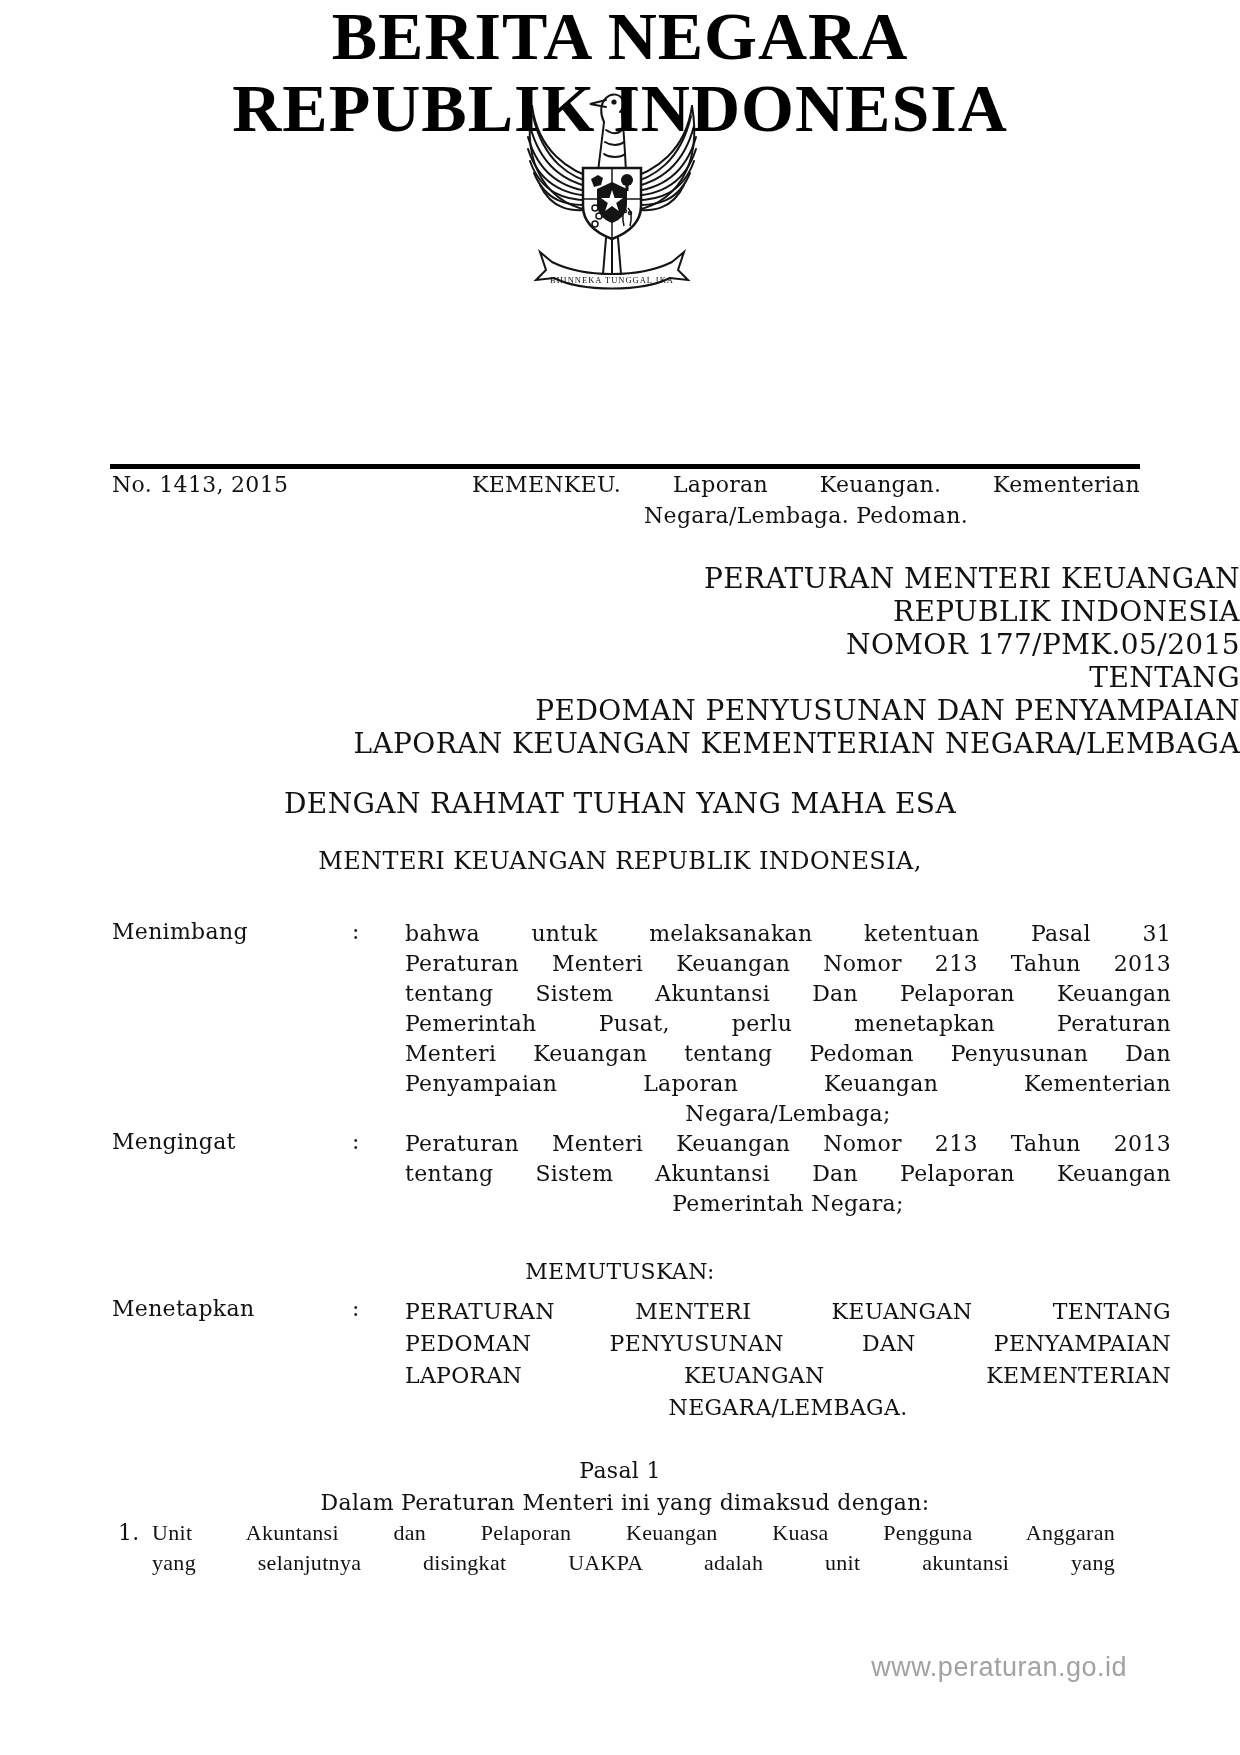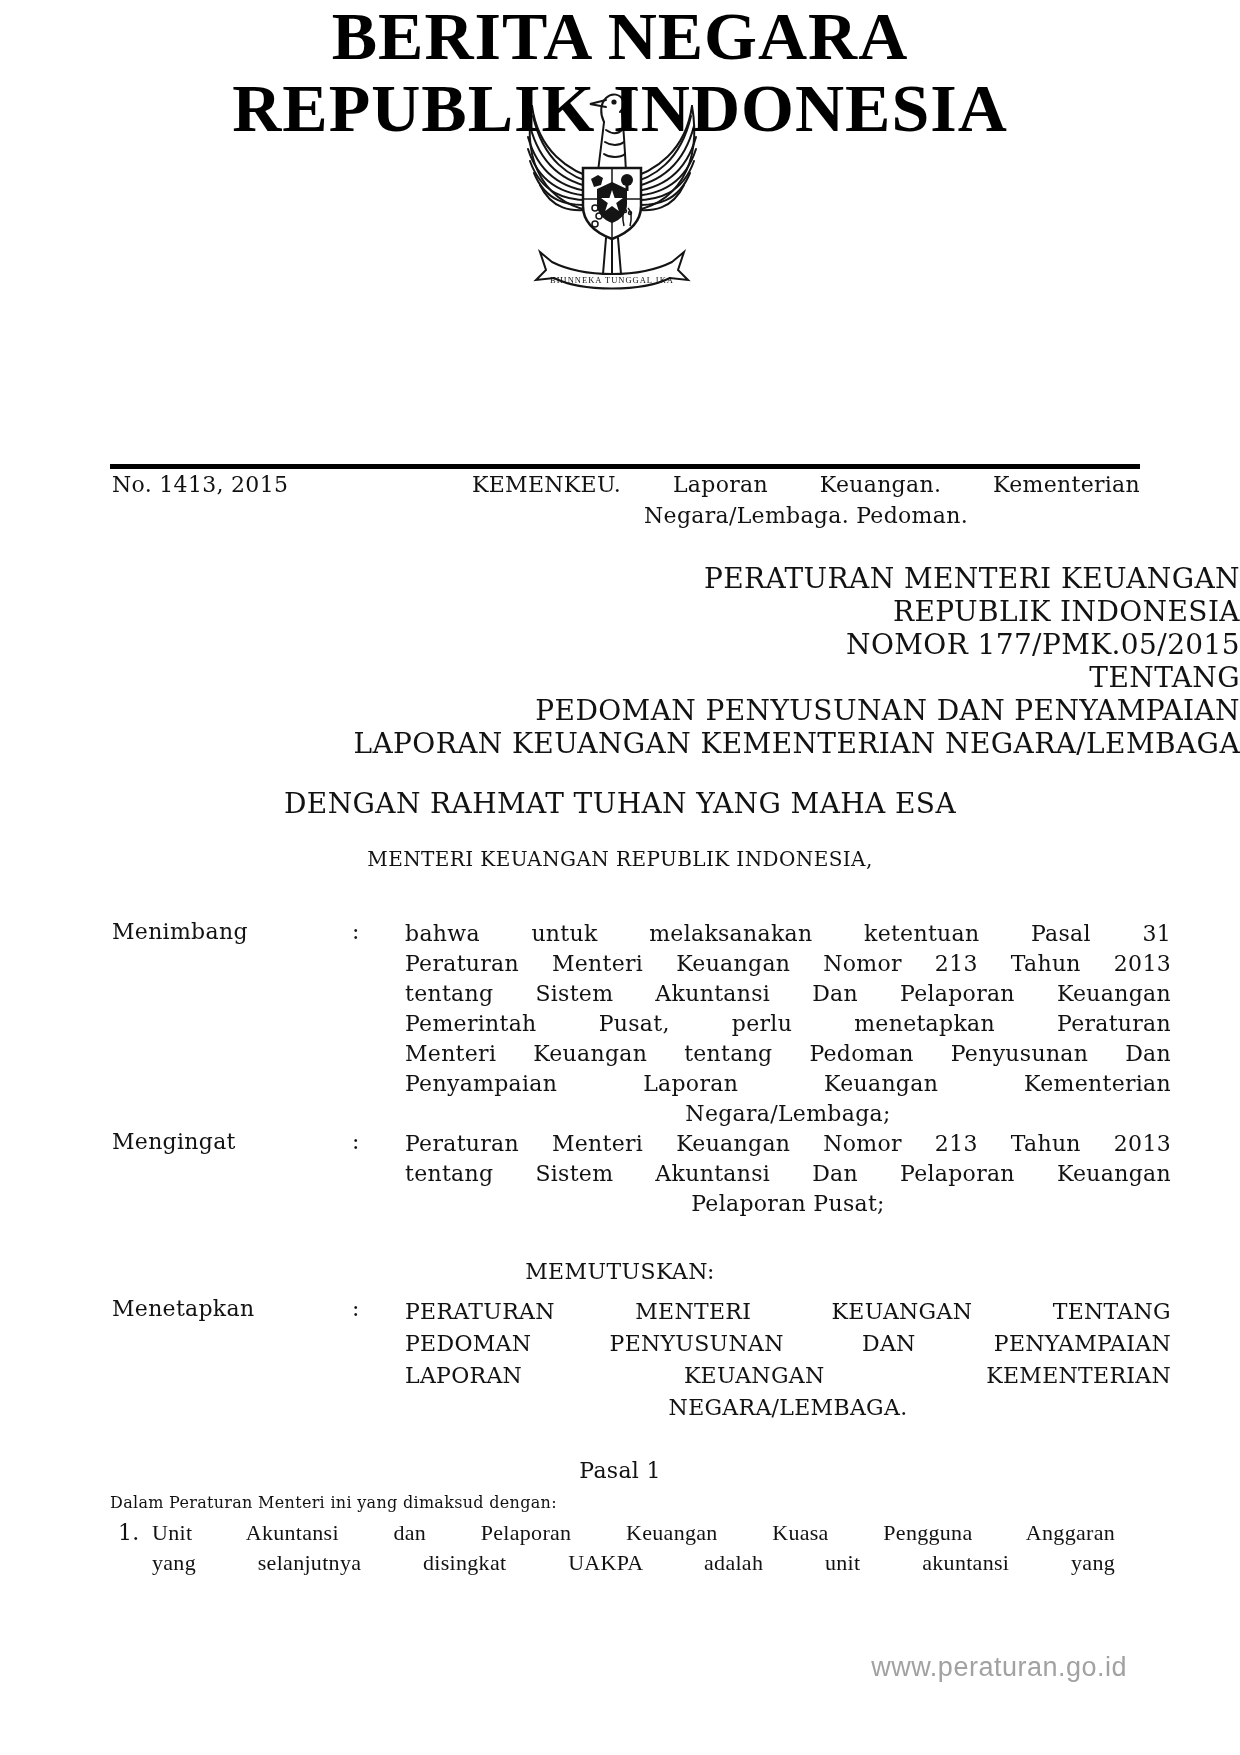--- a/index.html
+++ b/index.html
@@ -20,32 +20,32 @@
 
   .issue-no { left:112px; top:470px; font-size:22px; line-height:30px; letter-spacing:0.3px; }
   .subject  { left:472px; top:469px; width:668px; font-size:22px; line-height:31px; letter-spacing:0.3px; }
 
   
   .heading-block, .invocation, .authority, .memutuskan, .pasal-heading {
     left:0; right:0; text-align:center;
   }
   .heading-block { top:562px; font-size:28px; line-height:33px; letter-spacing:0.4px;text-align:right; }
   .invocation    { top:787px; font-size:28px; letter-spacing:0.4px; }
-  .authority     { top:847px; font-size:20px; letter-spacing:0.4px; }
+  .authority     { top:847px; font-size:24px; letter-spacing:0.4px; }
 
   
   .clause-label { left:112px; font-size:22px; letter-spacing:0.3px; }
   .clause-colon { left:352px; font-size:22px; }
   .clause-lines { left:374px; width:766px; font-size:22px; line-height:30px; letter-spacing:0.3px;margin-left:31px; }
   .clause-lines.caps { font-size:22px; line-height:32px; }
 
   .memutuskan { top:1259px; font-size:22px; letter-spacing:0.4px; }
 
   .pasal-heading { top:1458px; font-size:22px; letter-spacing:0.3px; }
-  .intro { left:110px; top:1488px; width:1030px; font-size:16px; line-height:30px; letter-spacing:0.3px; }
+  .intro { left:110px; top:1488px; width:1030px; font-size:22px; line-height:30px; letter-spacing:0.3px;text-align:center; }
 
   .item { left:110px; top:1518px; width:1030px; font-size:22px; line-height:30px; letter-spacing:0.3px; }
   .item-number { position:absolute; left:8px; top:0; }
   .item-lines { margin-left:42px; width:963px;font-family:Liberation Serif, serif; }
 
   .jline { text-align:justify; text-align-last:justify; }
   .pline { text-align:center; }
 
   .footer-url {
     top:1652px; right:113px; color:#a2a2a2;
@@ -177,21 +177,21 @@
     <div class="jline">Menteri Keuangan tentang Pedoman Penyusunan Dan</div>
     <div class="jline">Penyampaian Laporan Keuangan Kementerian</div>
     <div class="pline">Negara/Lembaga;</div>
   </div>
 
   <div class="abs clause-label" style="top:1129px;">Mengingat</div>
   <div class="abs clause-colon" style="top:1129px;">:</div>
   <div class="abs clause-lines" style="top:1129px;">
     <div class="jline">Peraturan Menteri Keuangan Nomor 213 Tahun 2013</div>
     <div class="jline">tentang Sistem Akuntansi Dan Pelaporan Keuangan</div>
-    <div class="pline">Pelaporan Pusat;</div>
+    <div class="pline">Pemerintah Negara;</div>
   </div>
 
   <div class="abs memutuskan">MEMUTUSKAN:</div>
 
   <div class="abs clause-label" style="top:1296px;">Menetapkan</div>
   <div class="abs clause-colon" style="top:1296px;">:</div>
   <div class="abs clause-lines caps" style="top:1296px;">
     <div class="jline">PERATURAN MENTERI KEUANGAN TENTANG</div>
     <div class="jline">PEDOMAN PENYUSUNAN DAN PENYAMPAIAN</div>
     <div class="jline">LAPORAN KEUANGAN KEMENTERIAN</div>

